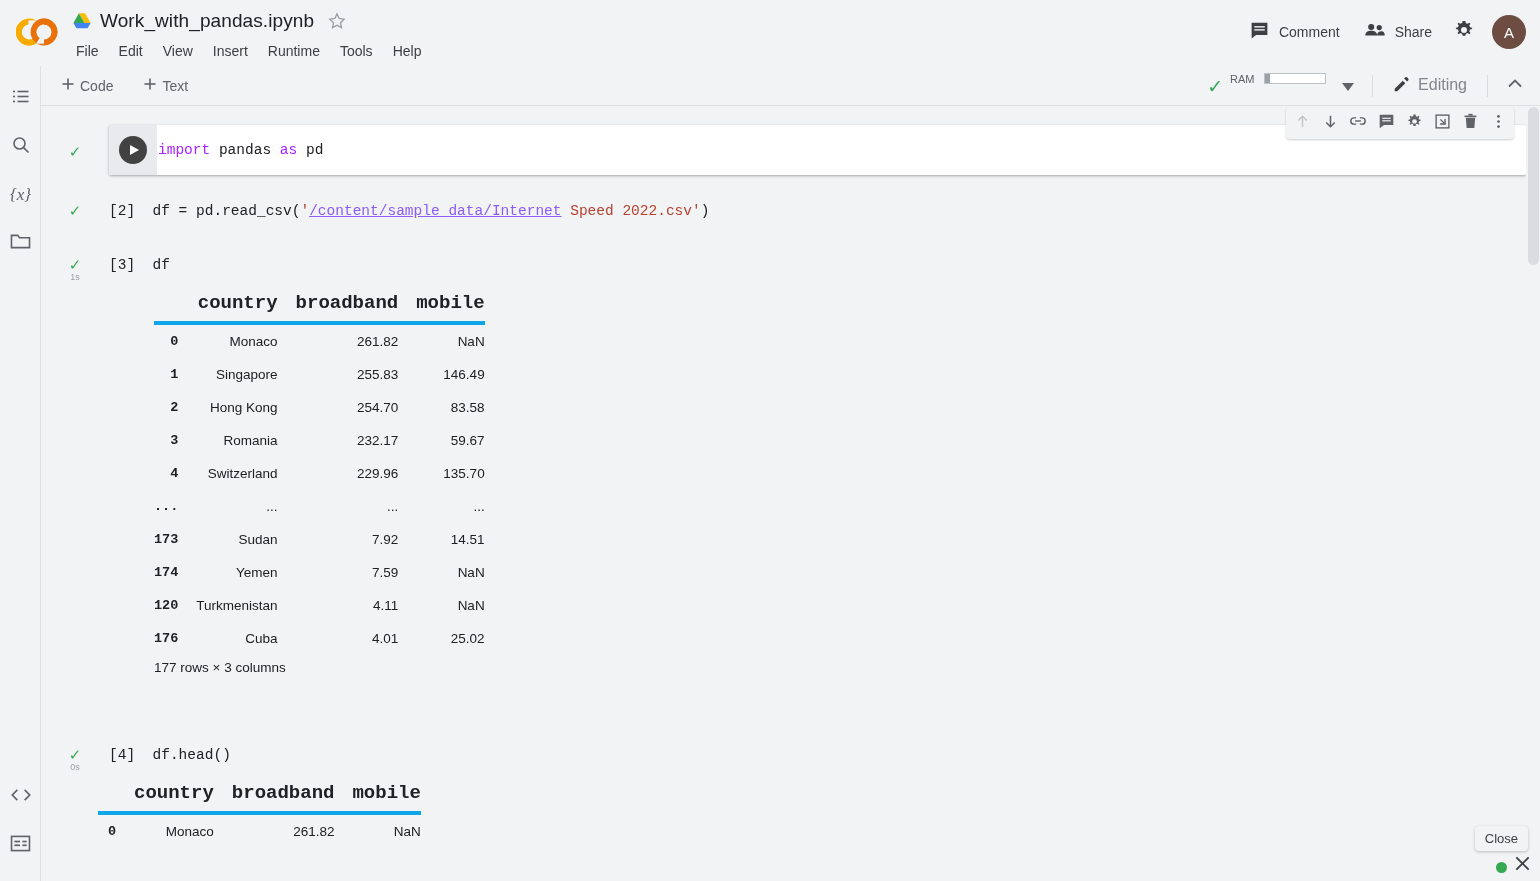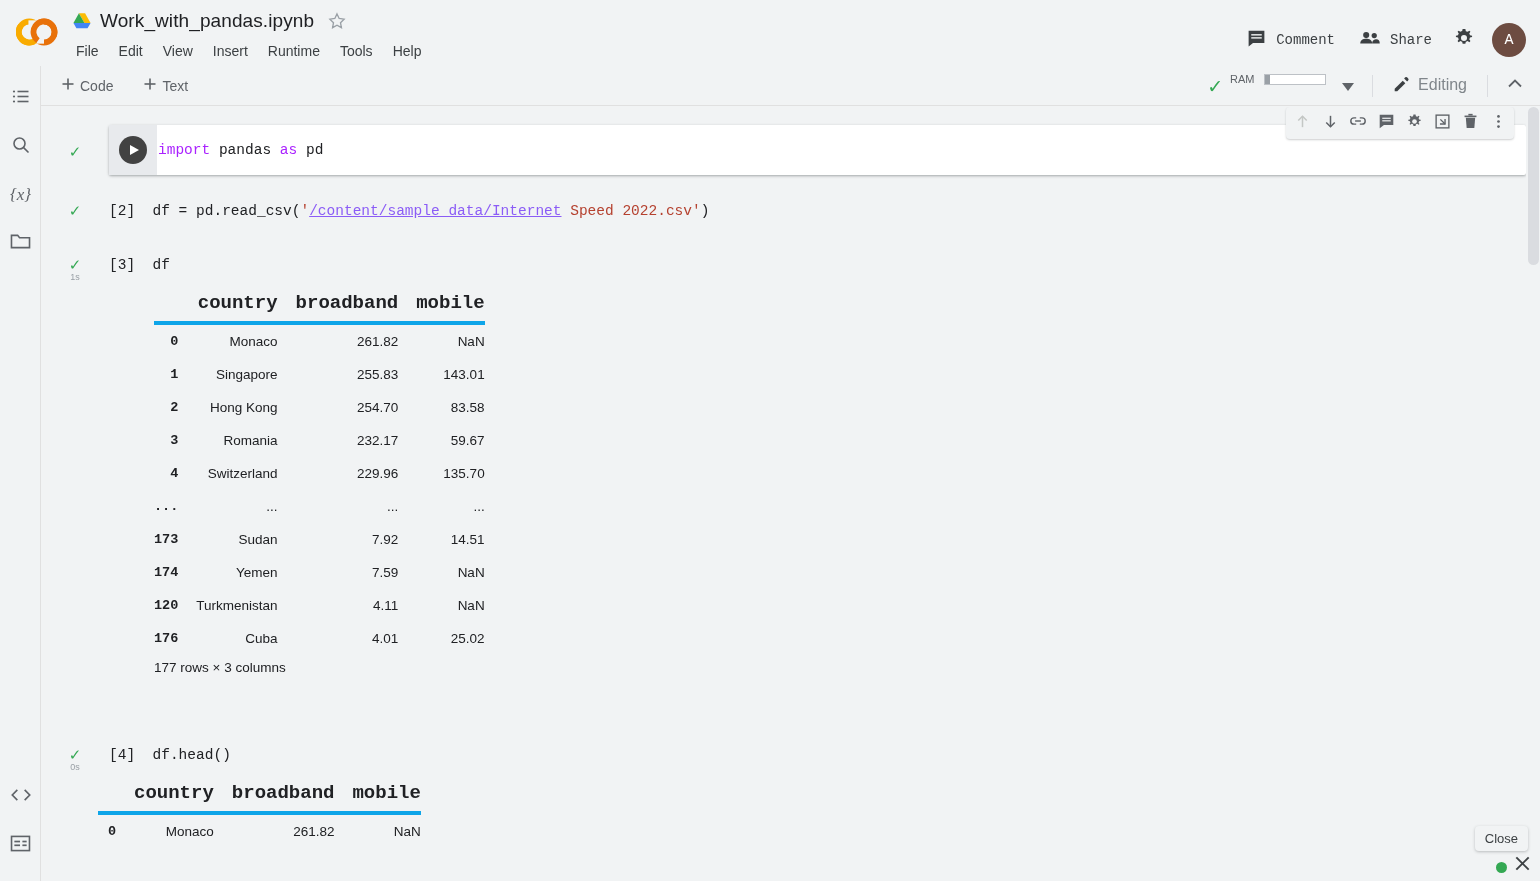--- a/index.html
+++ b/index.html
@@ -25,22 +25,22 @@
     font-size: 19px; color: #202124; letter-spacing: .1px; white-space: nowrap;
   }
   .star-icon { margin-left: 13px; width: 20px; height: 20px; color: #9aa0a6; }
   .menubar { display: flex; gap: 0px; margin-top: 4px; margin-left: -6px; }
   .menu-item {
     font-size: 14px; color: #3c4043; padding: 3px 10px; border-radius: 4px;
     cursor: default; white-space: nowrap;
   }
 
   .header-right {
-    position: absolute; right: 10px; top: 16px;
-    display: flex; align-items: center; gap: 0px; height: 48px; font-family: Liberation Mono, monospace;
+    position: absolute; right: 10px; top: 8px;
+    display: flex; align-items: center; gap: 0px; height: 48px;
   }
   .hdr-btn {
     display: flex; align-items: center; gap: 9px;
     padding: 8px 12px; border-radius: 4px; cursor: default;
     font-size: 14px; color: #3c4043;
   }
   .hdr-icon-btn { padding: 9px; border-radius: 50%; cursor: default; display:flex; }
   .avatar {
     width: 34px; height: 34px; border-radius: 50%; background: #6d4c41;
     color: #fff; display: flex; align-items: center; justify-content: center;
@@ -58,21 +58,21 @@
     display: flex; align-items: center; gap: 5px;
     font-size: 14px; color: #5f6368; padding: 5px 10px; border-radius: 4px;
     cursor: default; margin-left: 10px;
   }
   .tb-right {
     position: absolute; right: 8px; top: 0; height: 40px;
     display: flex; align-items: center; gap: 0;
   }
   .conn-check { color: #34a853; font-size: 19px; margin-right: 7px; }
   .meters { display: flex; flex-direction: column; gap: 3px; }
-  .meter-row { display: flex; align-items: flex-end; gap: 7px; margin-top: 36px; }
+  .meter-row { display: flex; align-items: center; gap: 7px; margin-top: 36px; }
   .meter-label { font-size: 11px; color: #5f6368; width: 27px; }
   .meter-bar {
     width: 62px; height: 11px; border: 1px solid #bdc1c6; background: #fff;
     position: relative;
   }
   .meter-fill { position: absolute; left: 0; top: 0; bottom: 0; background: #9aa0a6; }
   .tb-caret { padding: 8px; cursor: default; border-radius: 50%; margin-left: 8px; }
   .tb-div { width: 1px; height: 22px; background: #dadce0; margin: 0 10px; }
   .tb-editing {
     display: flex; align-items: flex-start; gap: 8px;
@@ -507,21 +507,21 @@
             <tr>
                 <th>0</th>
                 <td>Monaco</td>
                 <td>261.82</td>
                 <td>NaN</td>
               </tr>
             <tr>
                 <th>1</th>
                 <td>Singapore</td>
                 <td>255.83</td>
-                <td>143.01</td>
+                <td>146.49</td>
               </tr>
             <tr>
                 <th>2</th>
                 <td>Hong Kong</td>
                 <td>254.70</td>
                 <td>83.58</td>
               </tr>
             <tr>
                 <th>3</th>
                 <td>Romania</td>

